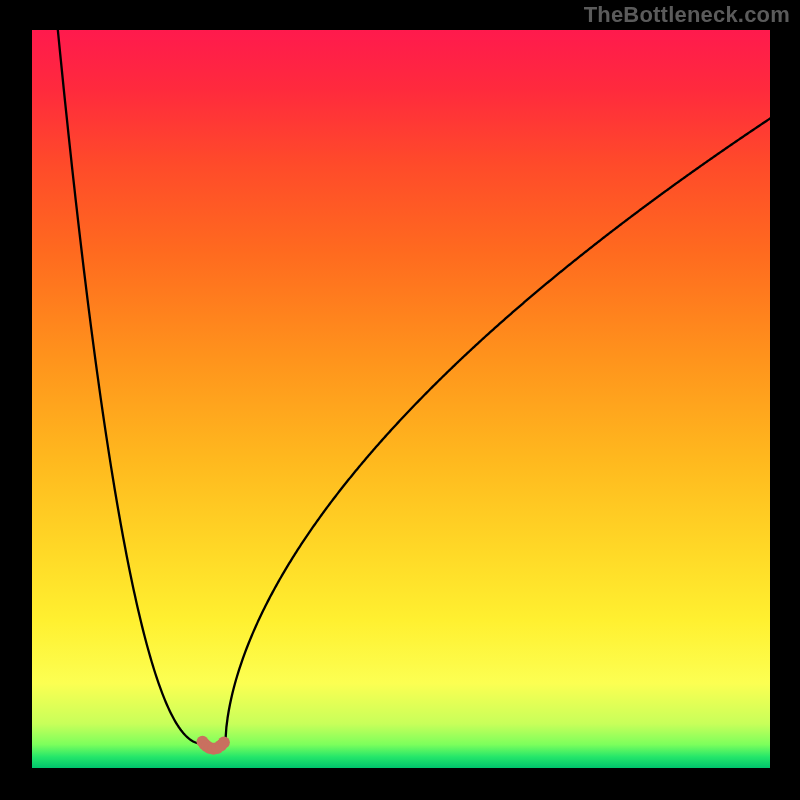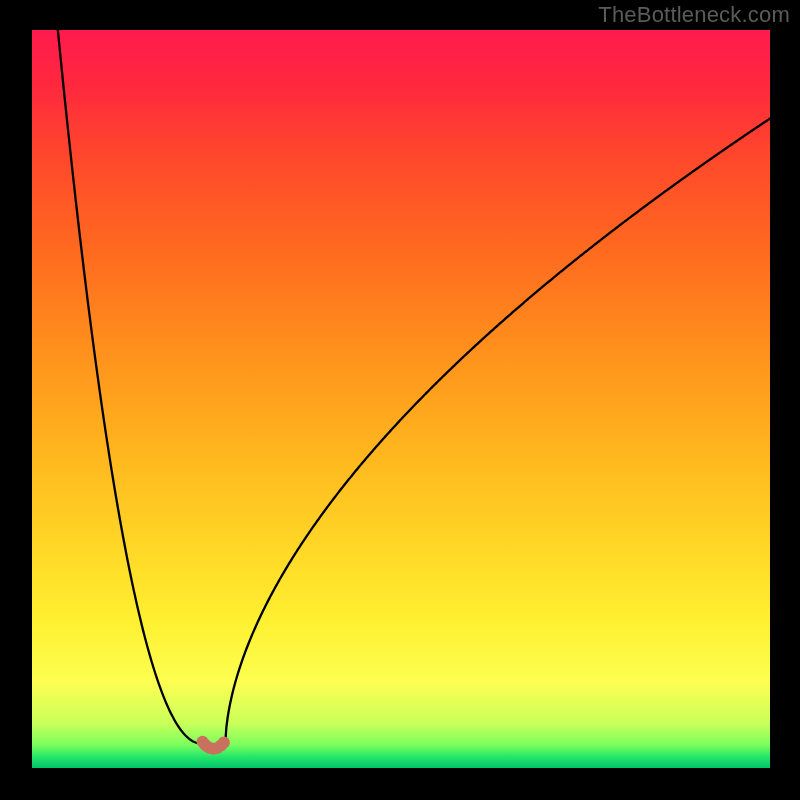--- a/index.html
+++ b/index.html
@@ -19,21 +19,21 @@
   .plot {
     position: absolute;
     background: #000;
   }
   .watermark {
     position: absolute;
     top: 2px;
     right: 10px;
     font-family: Arial, Helvetica, sans-serif;
     font-size: 22px;
-    font-weight: normal;
+    font-weight: bold;
     color: #5b5b5b;
     letter-spacing: 0.2px;
     user-select: none;
   }
   svg { display: block; }
 </style>
 </head>
 <body>
 
 <div class="frame">

